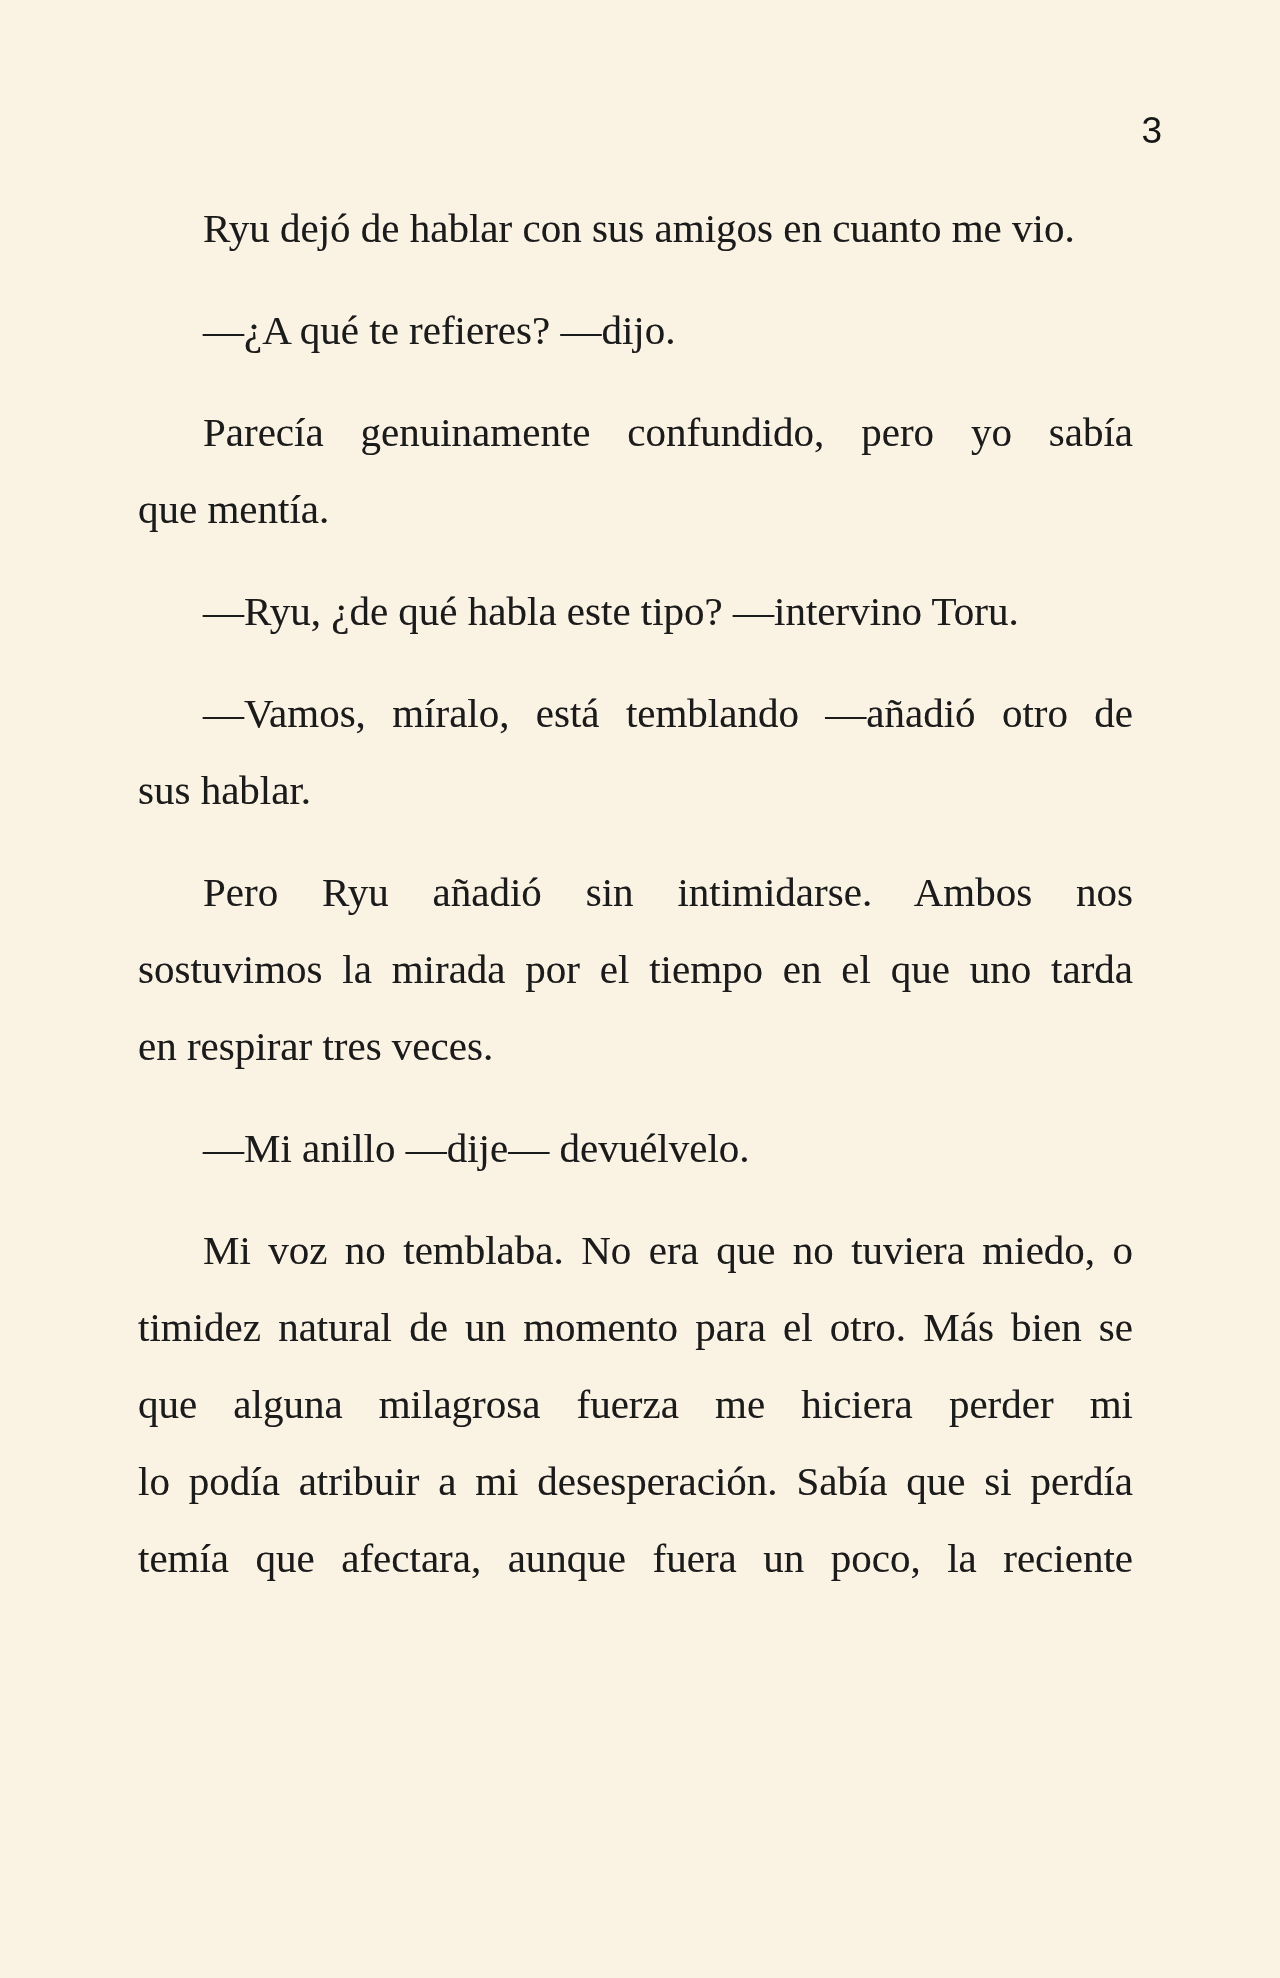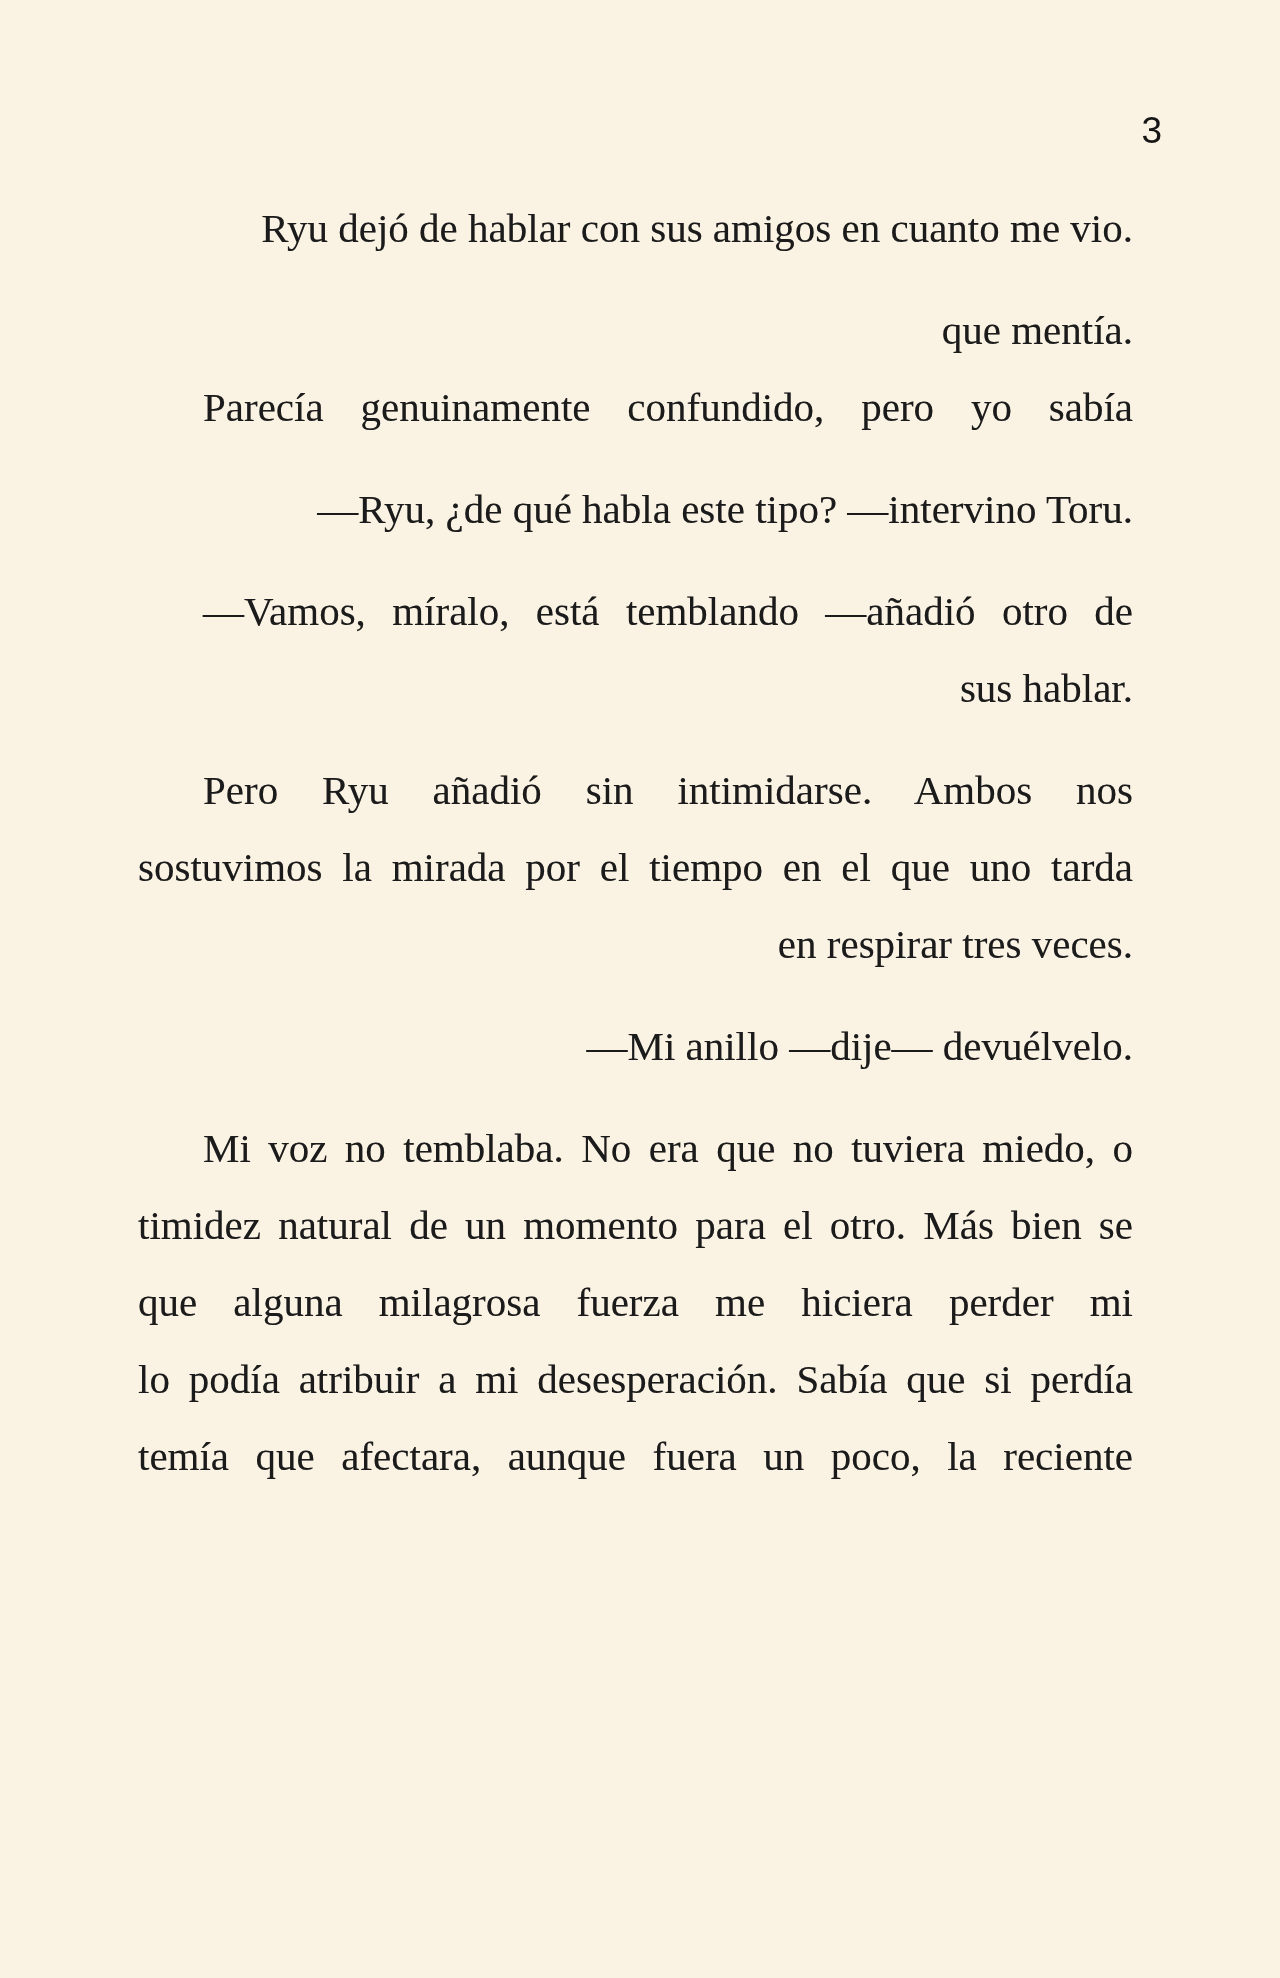--- a/index.html
+++ b/index.html
@@ -35,43 +35,46 @@
     width: 995px;
     font-size: 41px;
     line-height: 77px;
     text-rendering: optimizeLegibility;
     text-shadow: 0 0 0.5px rgba(20,20,20,0.35);
   }
   .para {
     margin: 0 0 25px 0;
   }
   .line {
-    text-align: right;
+    text-align: left;
   }
   .line.first {
     text-indent: 65px;
   }
   .line.j {
     text-align: justify;
     text-align-last: justify;
     text-justify: inter-word;
   }
 </style>
 </head>
 <body style="background: rgb(250, 242, 227); color: rgb(27, 27, 27);">
 
 <div class="page">
   <div class="page-number">3</div>
   <div class="content" id="content">
       <div class="para">
         <div class="line first">Ryu dejó de hablar con sus amigos en cuanto me vio.</div>
       </div>
       <div class="para">
+        <div class="line first">—¿A qué te refieres? —dijo.</div>
+      </div>
+      <div class="para">
+        <div class="line first j">Parecía genuinamente confundido, pero yo sabía</div>
         <div class="line">que mentía.</div>
-        <div class="line first j">Parecía genuinamente confundido, pero yo sabía</div>
       </div>
       <div class="para">
         <div class="line first">—Ryu, ¿de qué habla este tipo? —intervino Toru.</div>
       </div>
       <div class="para">
         <div class="line first j">—Vamos, míralo, está temblando —añadió otro de</div>
         <div class="line">sus hablar.</div>
       </div>
       <div class="para">
         <div class="line first j">Pero Ryu añadió sin intimidarse. Ambos nos</div>

